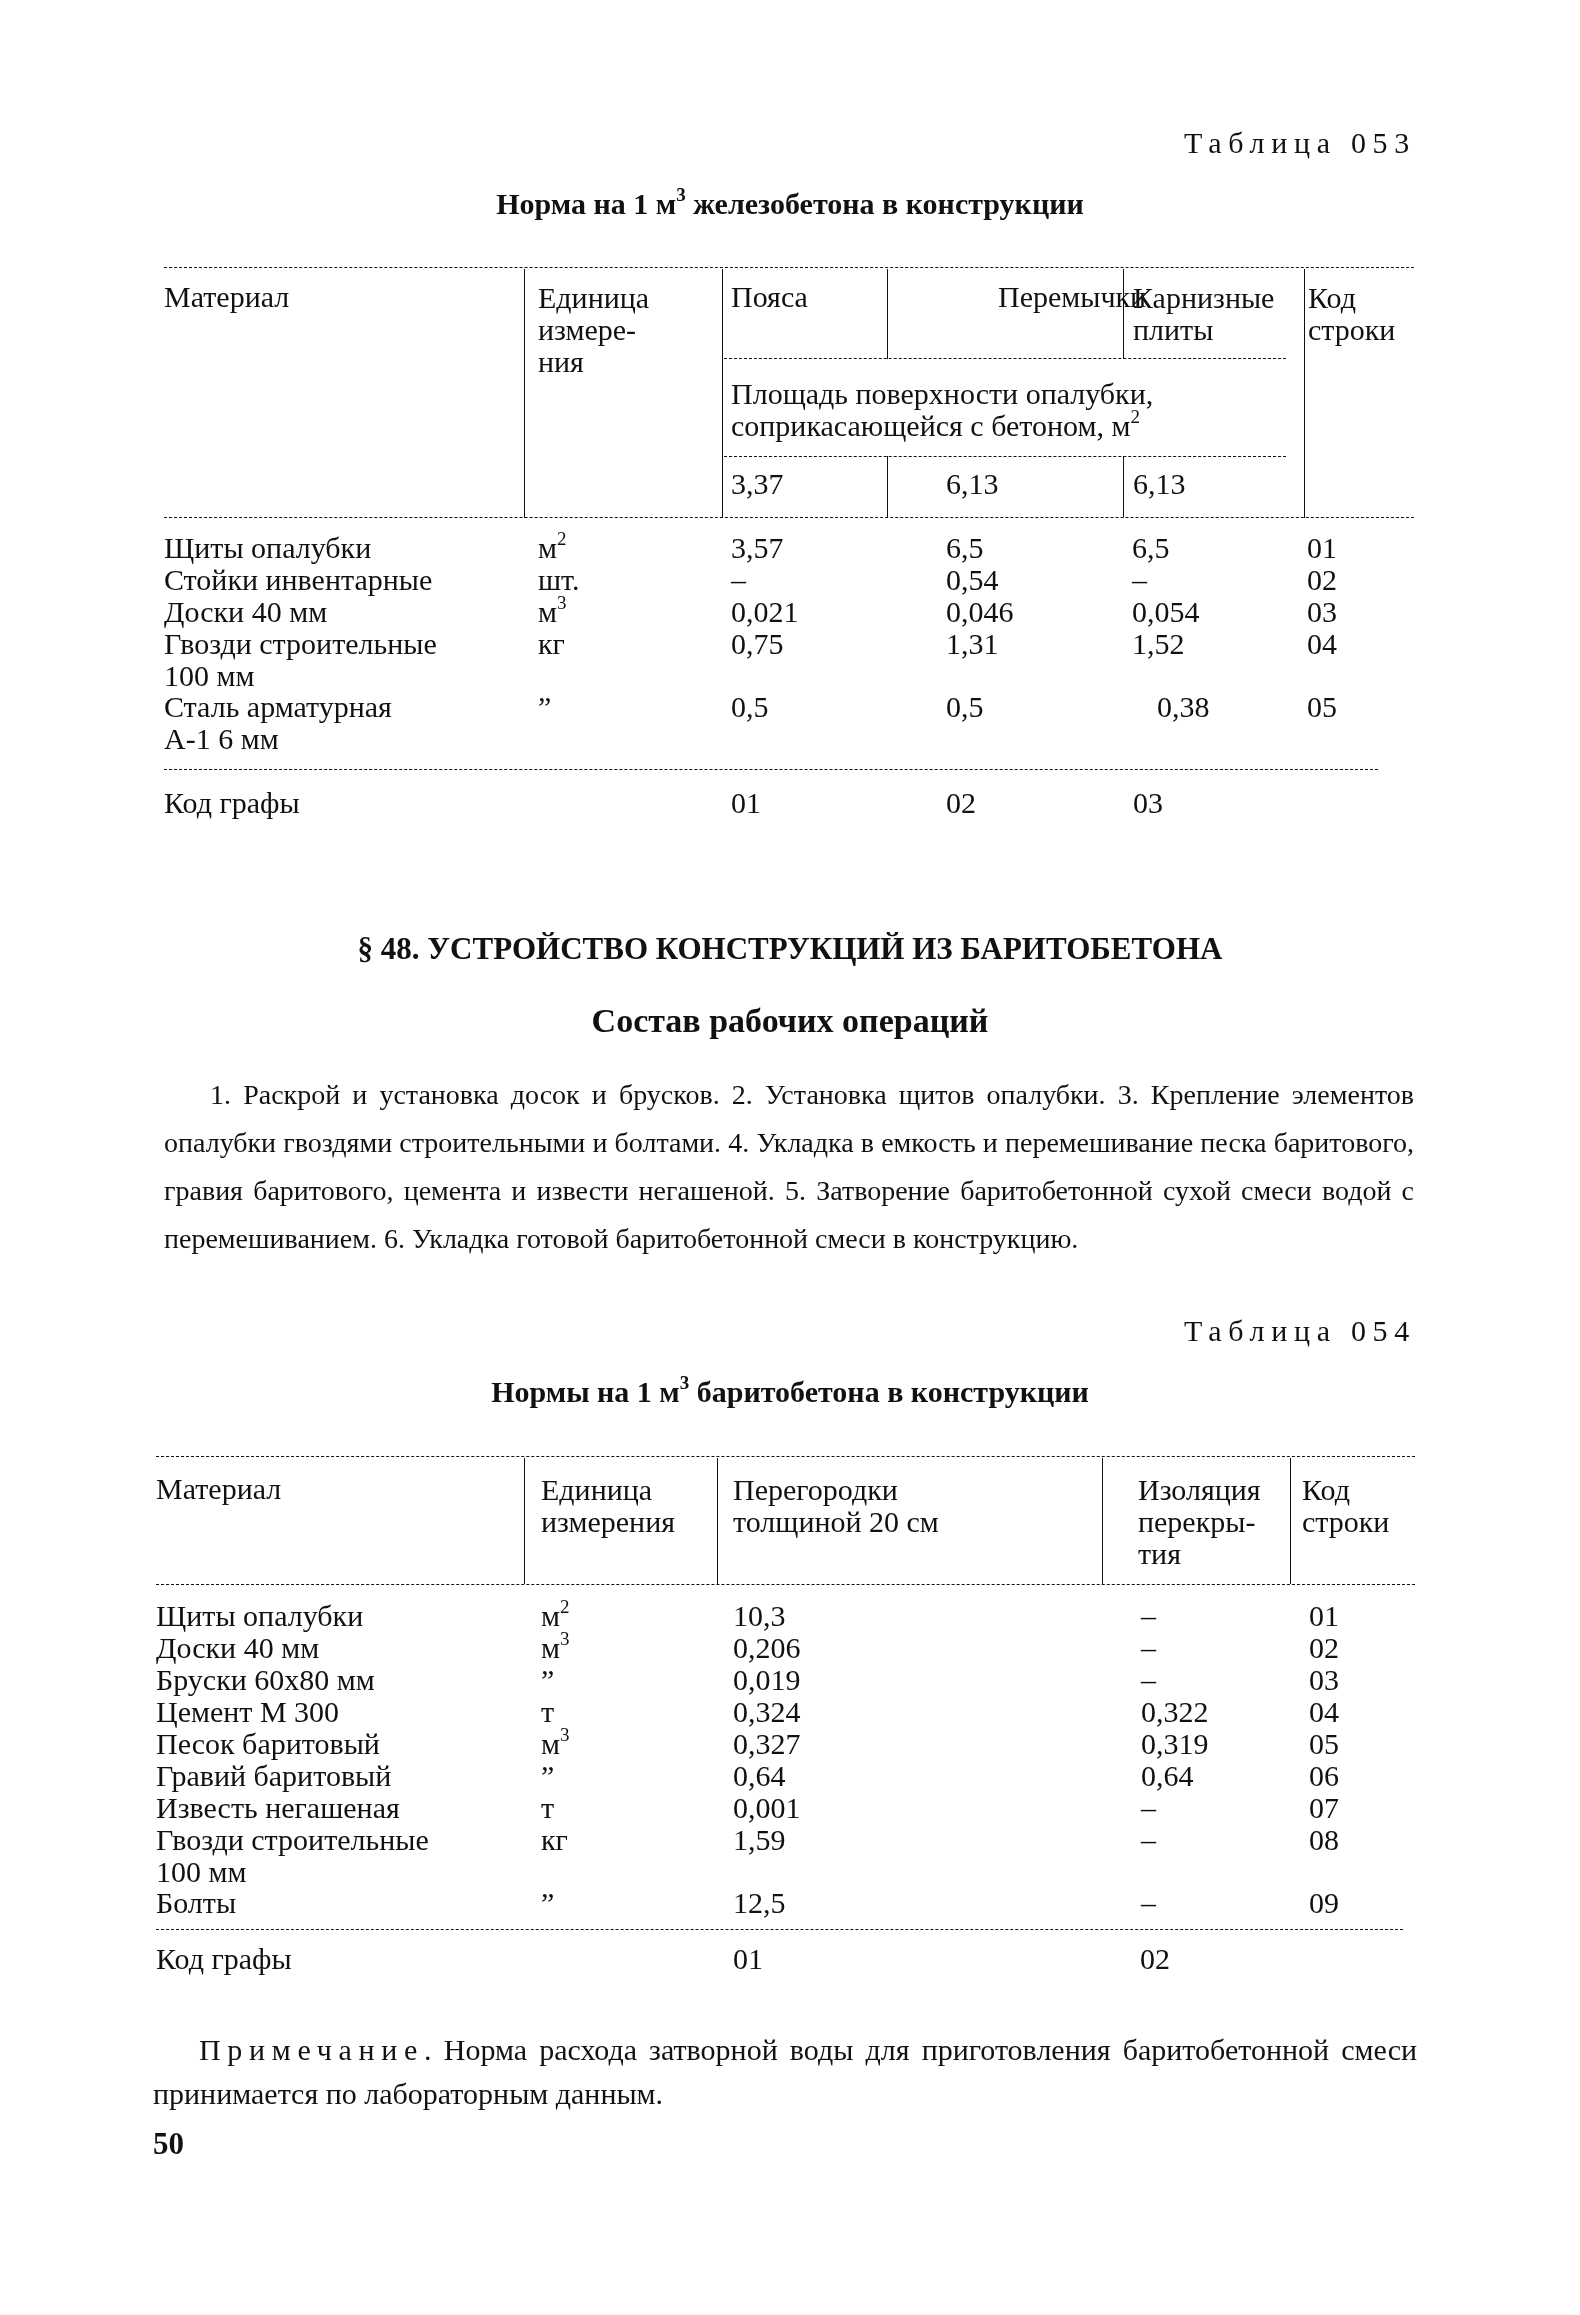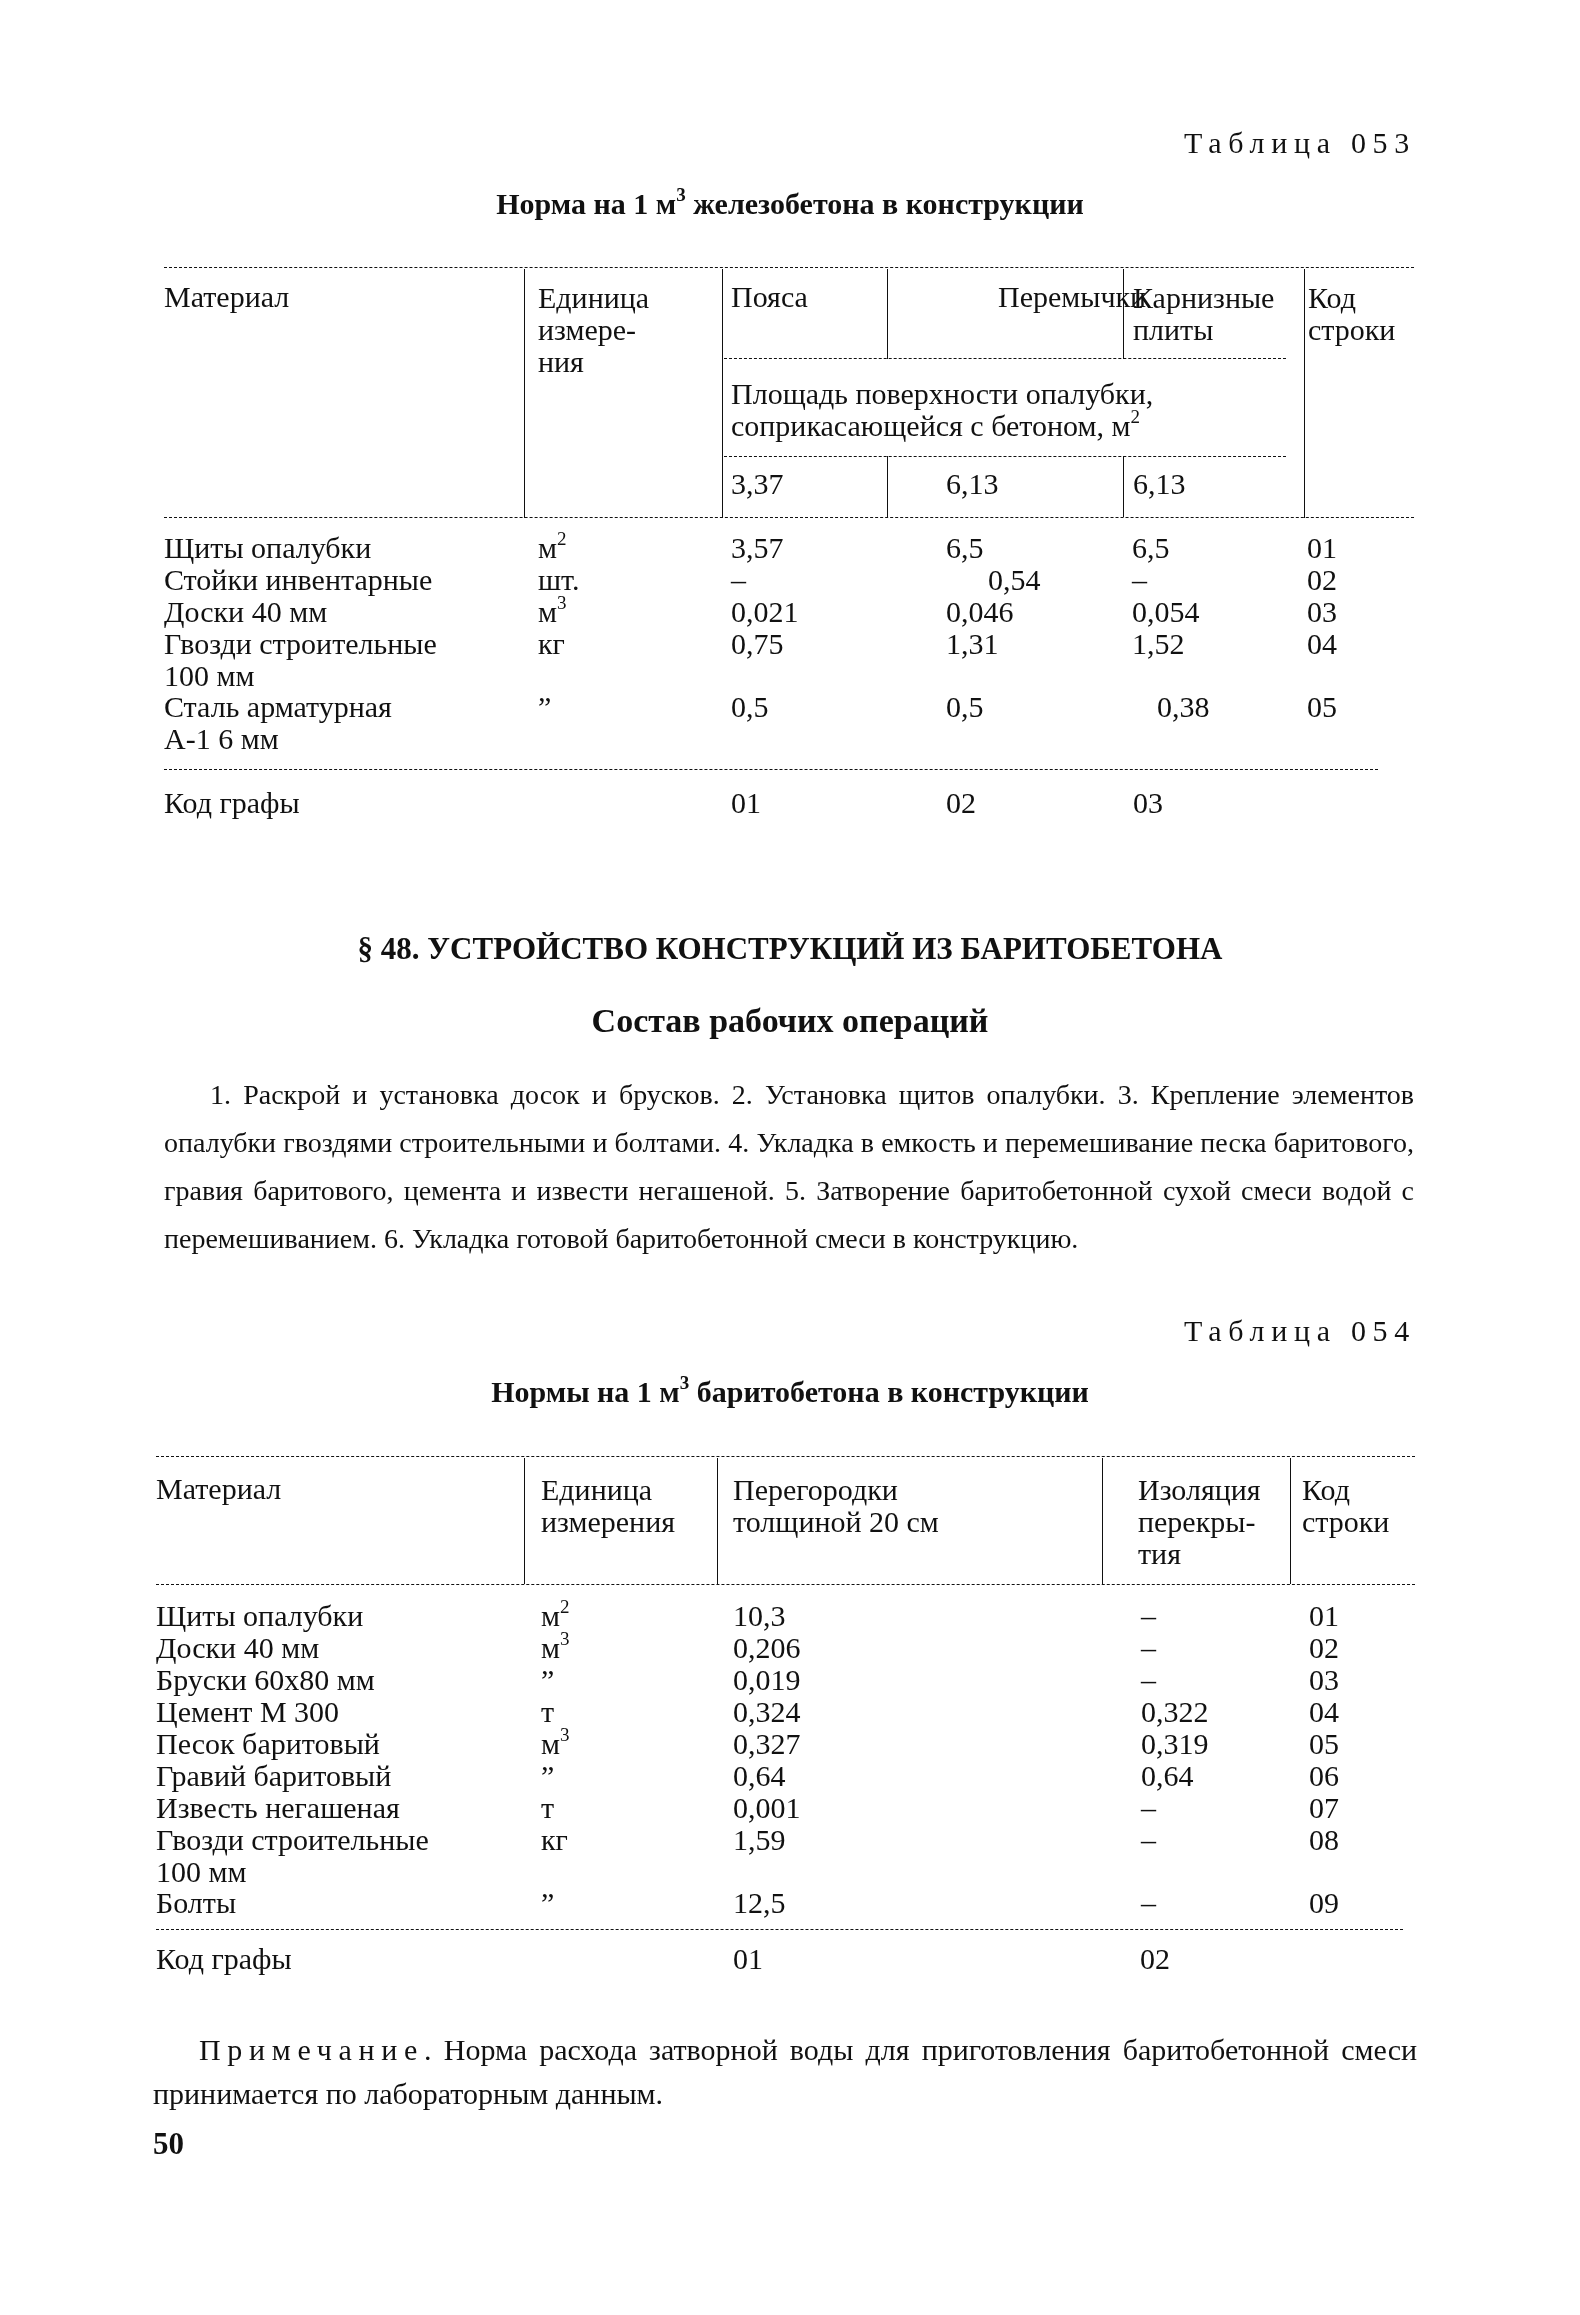--- a/index.html
+++ b/index.html
@@ -73,21 +73,21 @@
       <span style="position:absolute; left:374px;"><span>м</span><sup>2</sup></span>
       <span style="position:absolute; left:567px;">3,57</span>
       <span style="position:absolute; left:782px;">6,5</span>
       <span style="position:absolute; left:968px;">6,5</span>
       <span style="position:absolute; left:1143px;">01</span>
     </div>
     <div style="position:relative; height:32px;">
       <span style="position:absolute; left:0;">Стойки инвентарные</span>
       <span style="position:absolute; left:374px;"><span>шт.</span></span>
       <span style="position:absolute; left:567px;">–</span>
-      <span style="position:absolute; left:782px;margin-left:42px;">0,54</span>
+      <span style="position:absolute; left:782px;">0,54</span>
       <span style="position:absolute; left:968px;">–</span>
       <span style="position:absolute; left:1143px;">02</span>
     </div>
     <div style="position:relative; height:32px;">
       <span style="position:absolute; left:0;">Доски  40 мм</span>
       <span style="position:absolute; left:374px;"><span>м</span><sup>3</sup></span>
       <span style="position:absolute; left:567px;">0,021</span>
       <span style="position:absolute; left:782px;">0,046</span>
       <span style="position:absolute; left:968px;">0,054</span>
       <span style="position:absolute; left:1143px;">03</span>

